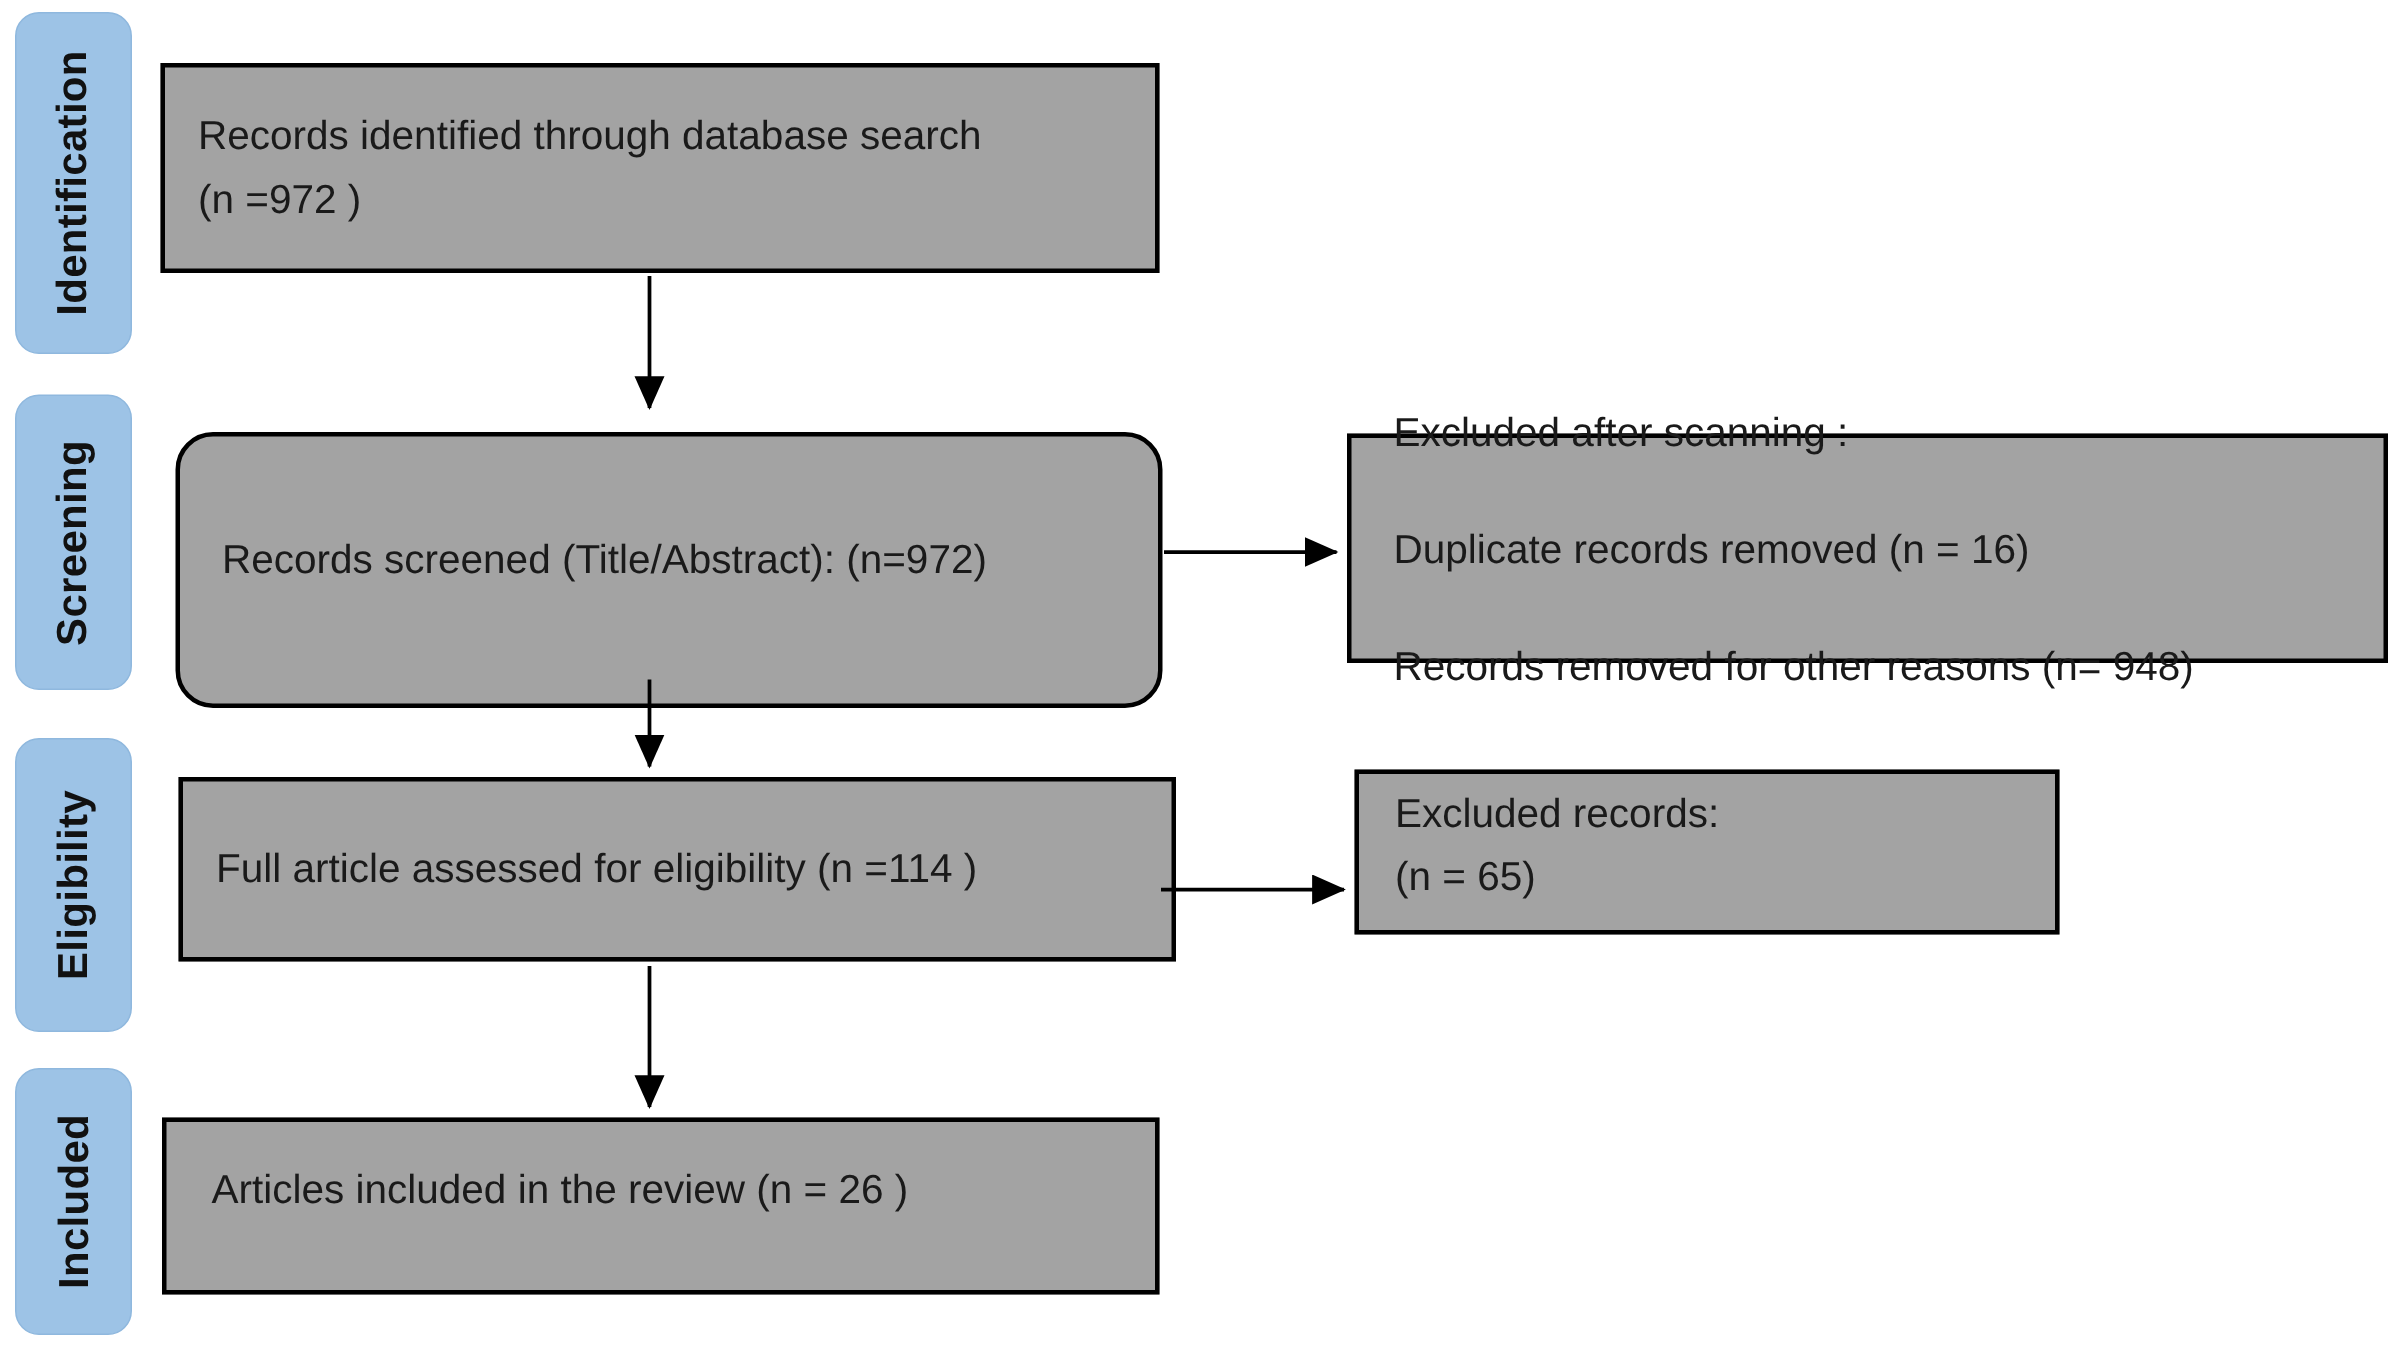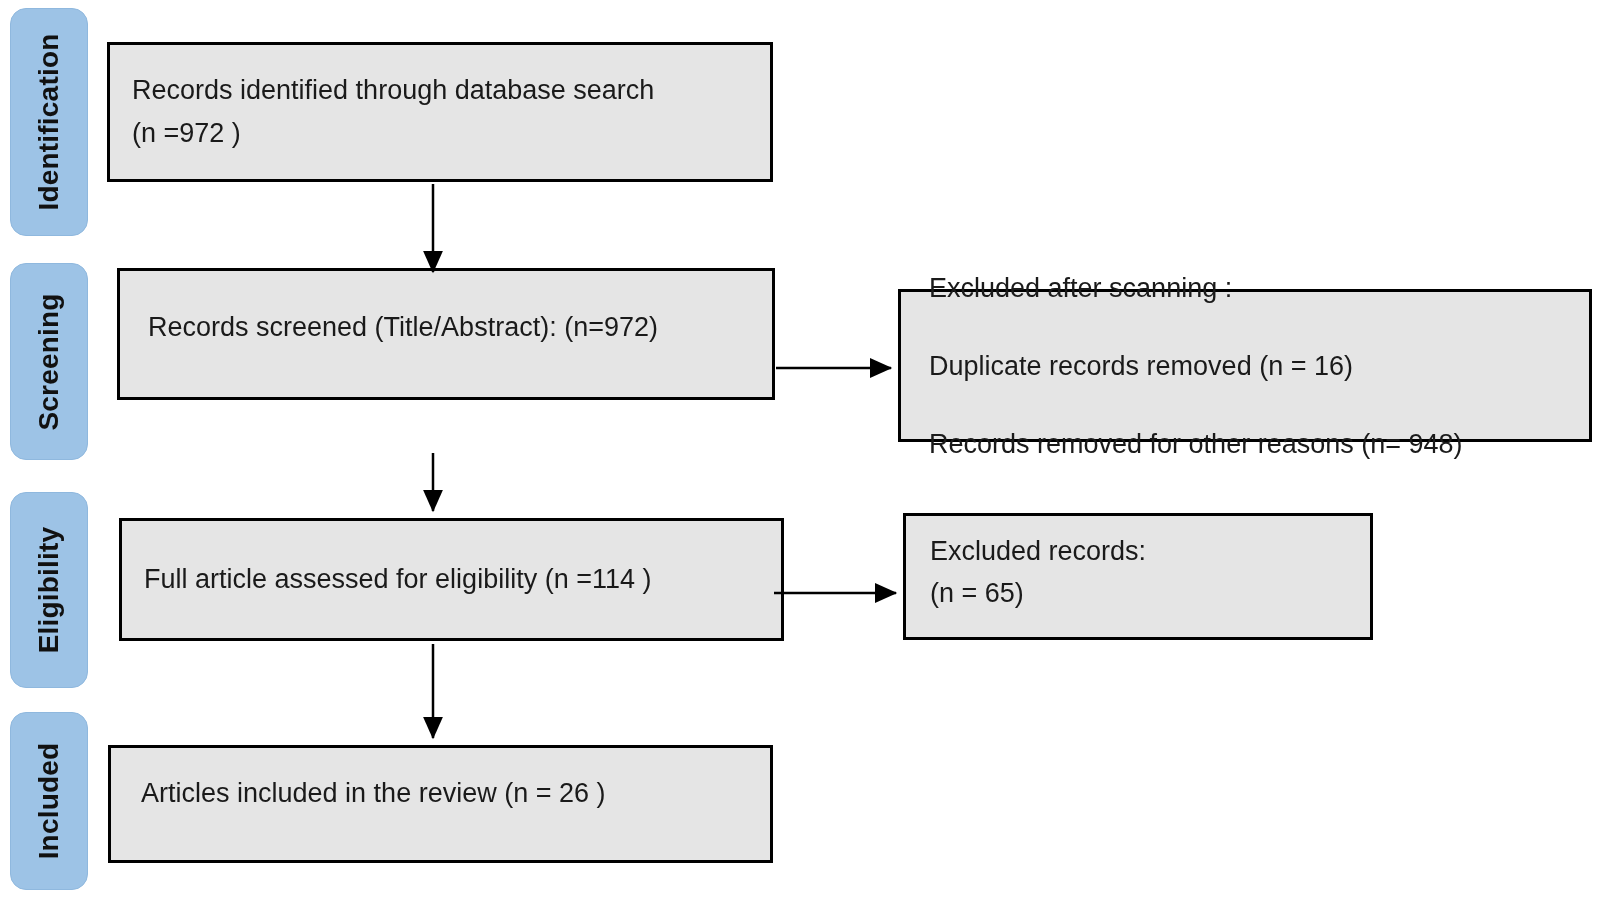--- a/index.html
+++ b/index.html
@@ -33,35 +33,35 @@
     letter-spacing: 0.2px;
   }
   .stage-identification { left: 10px; top: 8px;   width: 78px; height: 228px; }
   .stage-screening      { left: 10px; top: 263px; width: 78px; height: 197px; }
   .stage-eligibility    { left: 10px; top: 492px; width: 78px; height: 196px; }
   .stage-included       { left: 10px; top: 712px; width: 78px; height: 178px; }
 
   
   .fbox {
     position: absolute;
-    background: #e5e5e5;
+    background: #a3a3a3;
     border: 3px solid #000000;
     display: flex;
     flex-direction: column;
     justify-content: center;
     font-size: 27px;
     color: #1a1a1a;
     line-height: 43px;
   }
   .box-identified { left: 107px; top: 42px;  width: 666px; height: 140px; padding: 0 90px 0 22px; }
-  .box-screened   { left: 117px; top: 268px; width: 658px; height: 132px; padding: 0 8px 14px 28px; }
+  .box-screened   { left: 117px; top: 288px; width: 658px; height: 184px; padding: 0 8px 14px 28px; border-radius: 25px; }
   .box-eligible   { left: 108px; top: 518px; width: 665px; height: 123px; padding: 0 8px 0 22px; margin-left: 11px; }
   .box-included   { left: 108px; top: 745px; width: 665px; height: 118px; padding: 0 8px 22px 30px; }
   .box-excl-screen { left: 898px; top: 289px; width: 694px; height: 153px; padding: 0 8px 0 28px; line-height: 42px; gap: 36px; }
-  .box-excl-elig   { left: 903px; top: 513px; width: 470px; height: 127px; padding: 0 8px 10px 24px; line-height: 42px; }
+  .box-excl-elig   { left: 903px; top: 513px; width: 470px; height: 110px; padding: 0 8px 10px 24px; line-height: 42px; }
 
   .arrows {
     position: absolute;
     left: 0; top: 0;
     width: 1600px; height: 898px;
     pointer-events: none;
   }
 </style>
 </head>
 <body>

